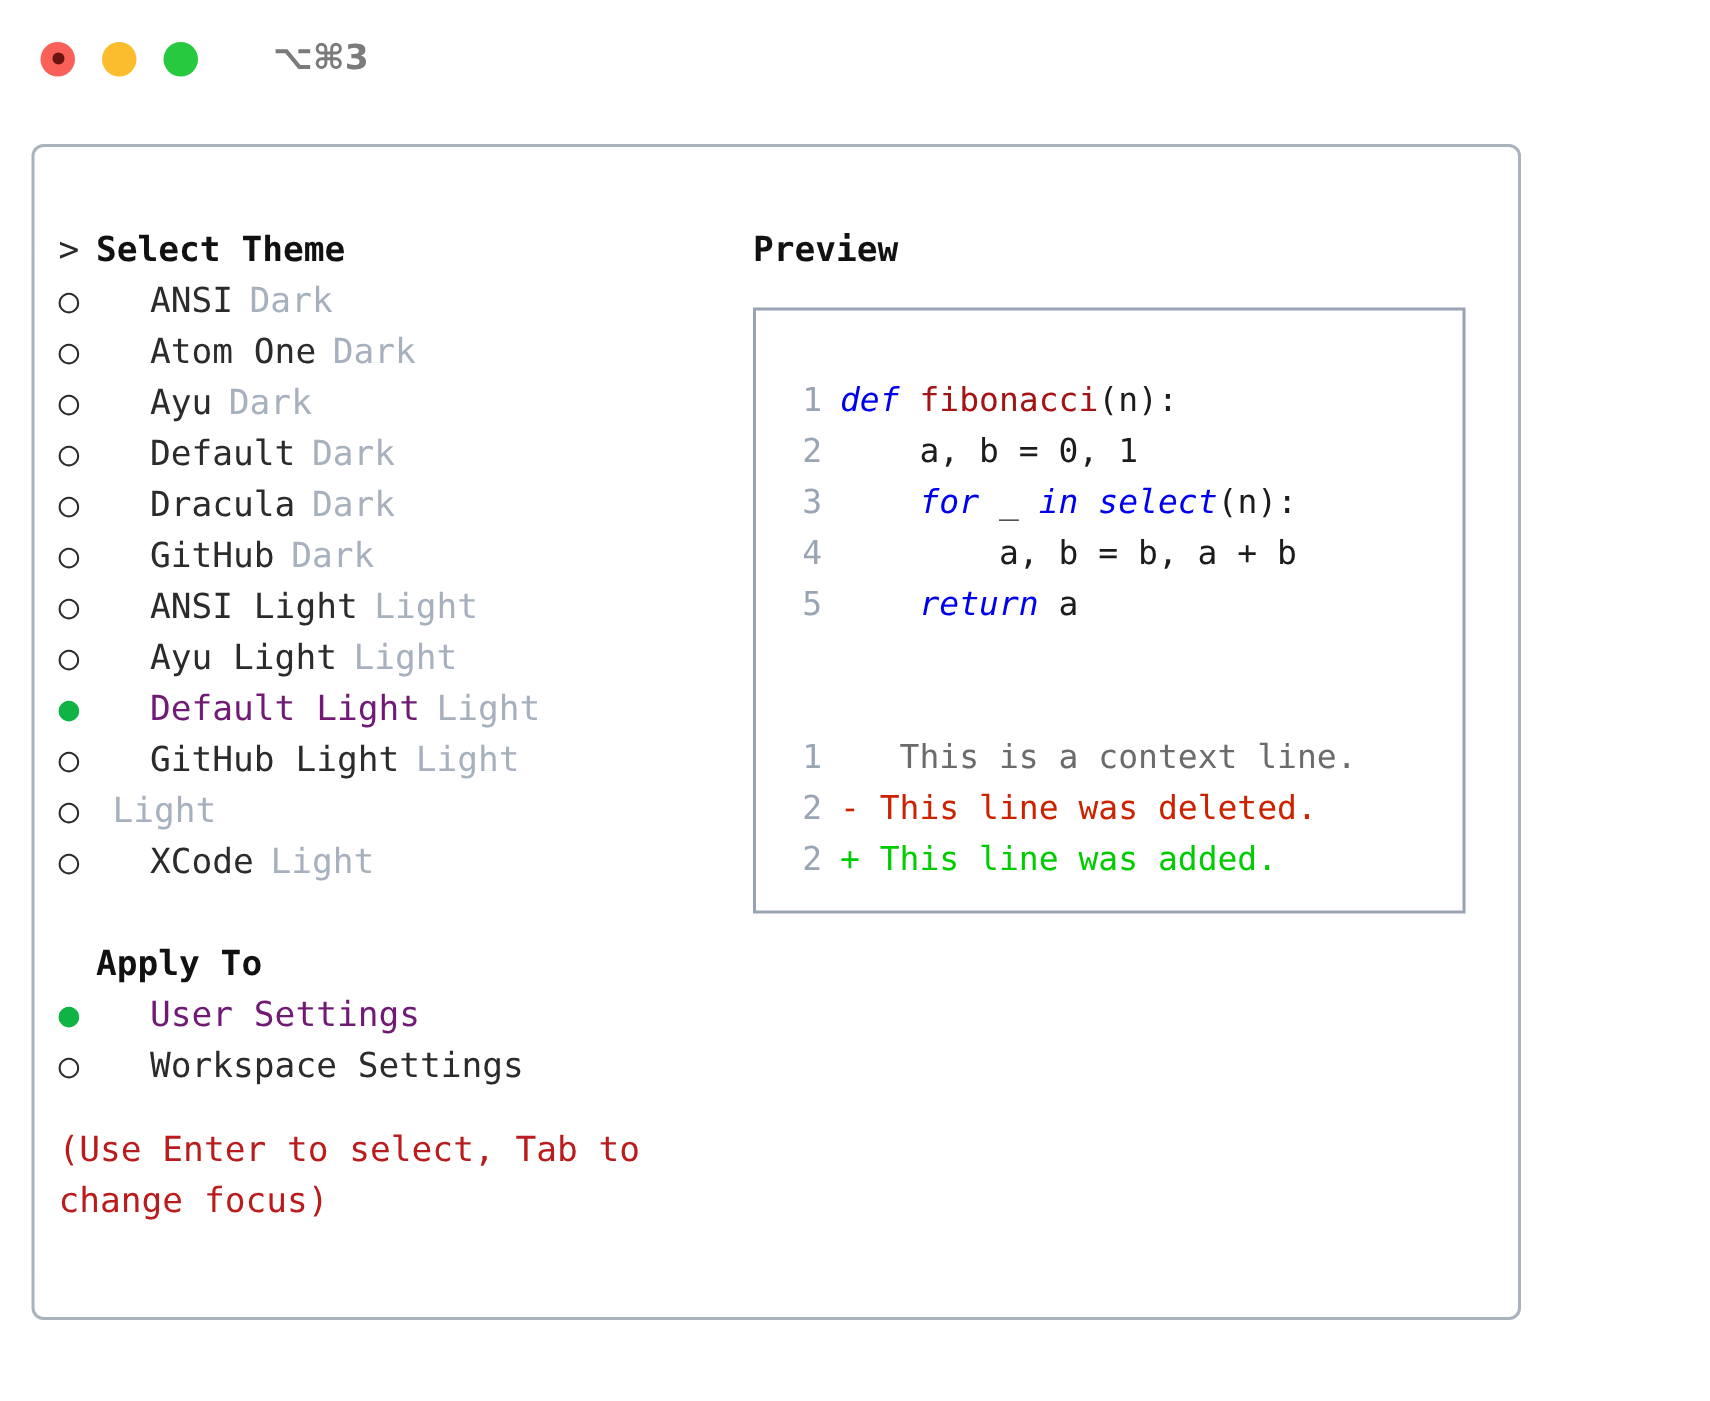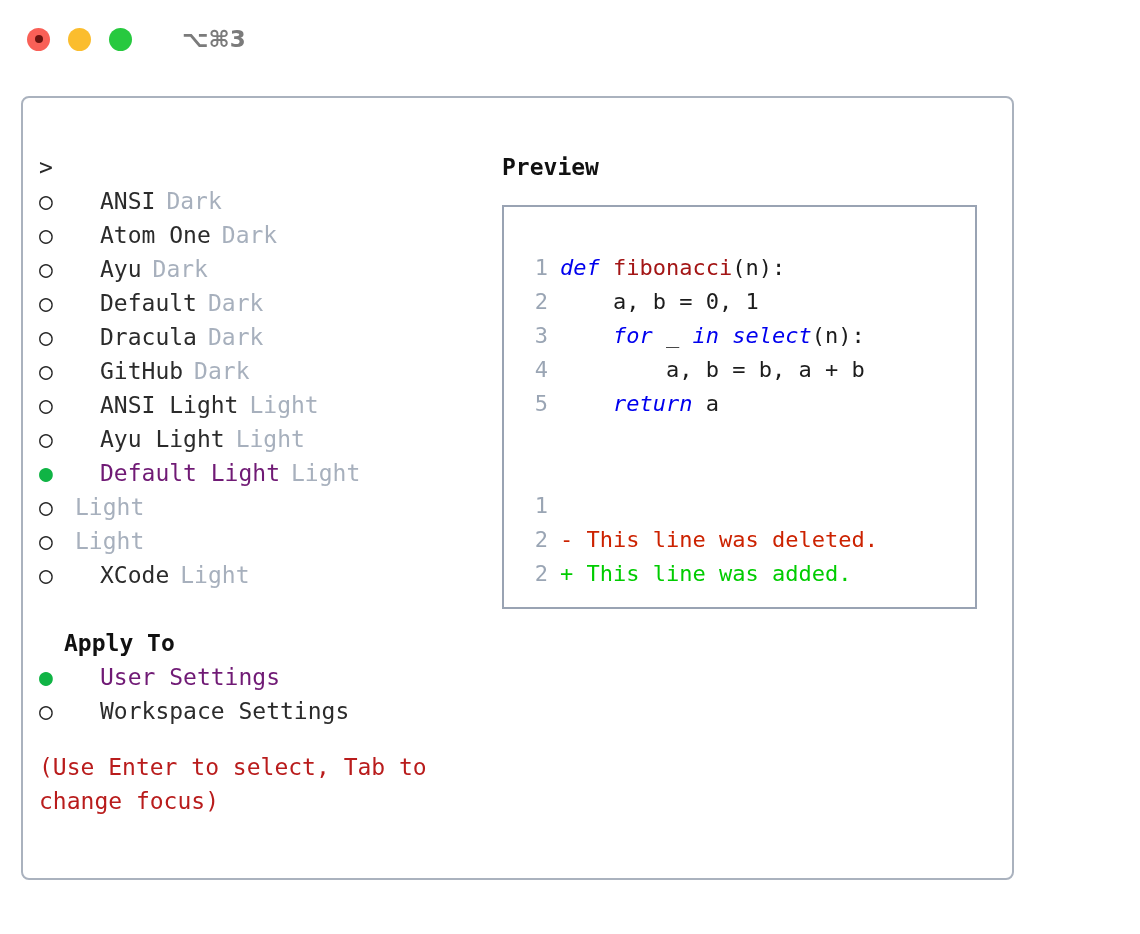--- a/index.html
+++ b/index.html
@@ -203,21 +203,21 @@
     </div>
     <div class="shortcut">⌥⌘3</div>
   </div>
 
   <div class="panel">
     <div class="panel-inner">
 
       <div class="left-col">
 
         <div class="row">
-          <span class="bullet">&gt;</span>
+          <span class="bullet">&gt;</span><span class="heading">Select Theme</span>
         </div>
 
         <div class="row">
           <span class="bullet">○</span><span class="label">ANSI</span><span class="variant">Dark</span>
         </div>
 
         <div class="row">
           <span class="bullet">○</span><span class="label">Atom One</span><span class="variant">Dark</span>
         </div>
 
@@ -243,21 +243,21 @@
 
         <div class="row">
           <span class="bullet">○</span><span class="label">Ayu Light</span><span class="variant">Light</span>
         </div>
 
         <div class="row">
           <span class="bullet sel">●</span><span class="label sel">Default Light</span><span class="variant">Light</span>
         </div>
 
         <div class="row">
-          <span class="bullet">○</span><span class="variant">Light</span>
+          <span class="bullet">○</span><span class="label">GitHub Light</span><span class="variant">Light</span>
         </div>
 
         <div class="row">
           <span class="bullet">○</span><span class="variant">Light</span>
         </div>
 
         <div class="row">
           <span class="bullet">○</span><span class="label">XCode</span><span class="variant">Light</span>
         </div>
 
@@ -300,21 +300,21 @@
           </div>
 
           <div class="code-line">
             <span class="lnum">5</span><span class="tok-txt">    </span><span class="tok-kw">return</span><span class="tok-txt"> a</span>
           </div>
 
           <div class="blank-line"></div>
           <div class="blank-line"></div>
 
           <div class="code-line">
-            <span class="lnum">1</span><span class="diff-ctx"> </span>
+            <span class="lnum">1</span><span class="diff-ctx"> </span><span class="diff-ctx">  This is a context line.</span>
           </div>
 
           <div class="code-line">
             <span class="lnum">2</span><span class="diff-del">-</span><span class="diff-del"> This line was deleted.</span>
           </div>
 
           <div class="code-line">
             <span class="lnum">2</span><span class="diff-add">+</span><span class="diff-add"> This line was added.</span>
           </div>
 

